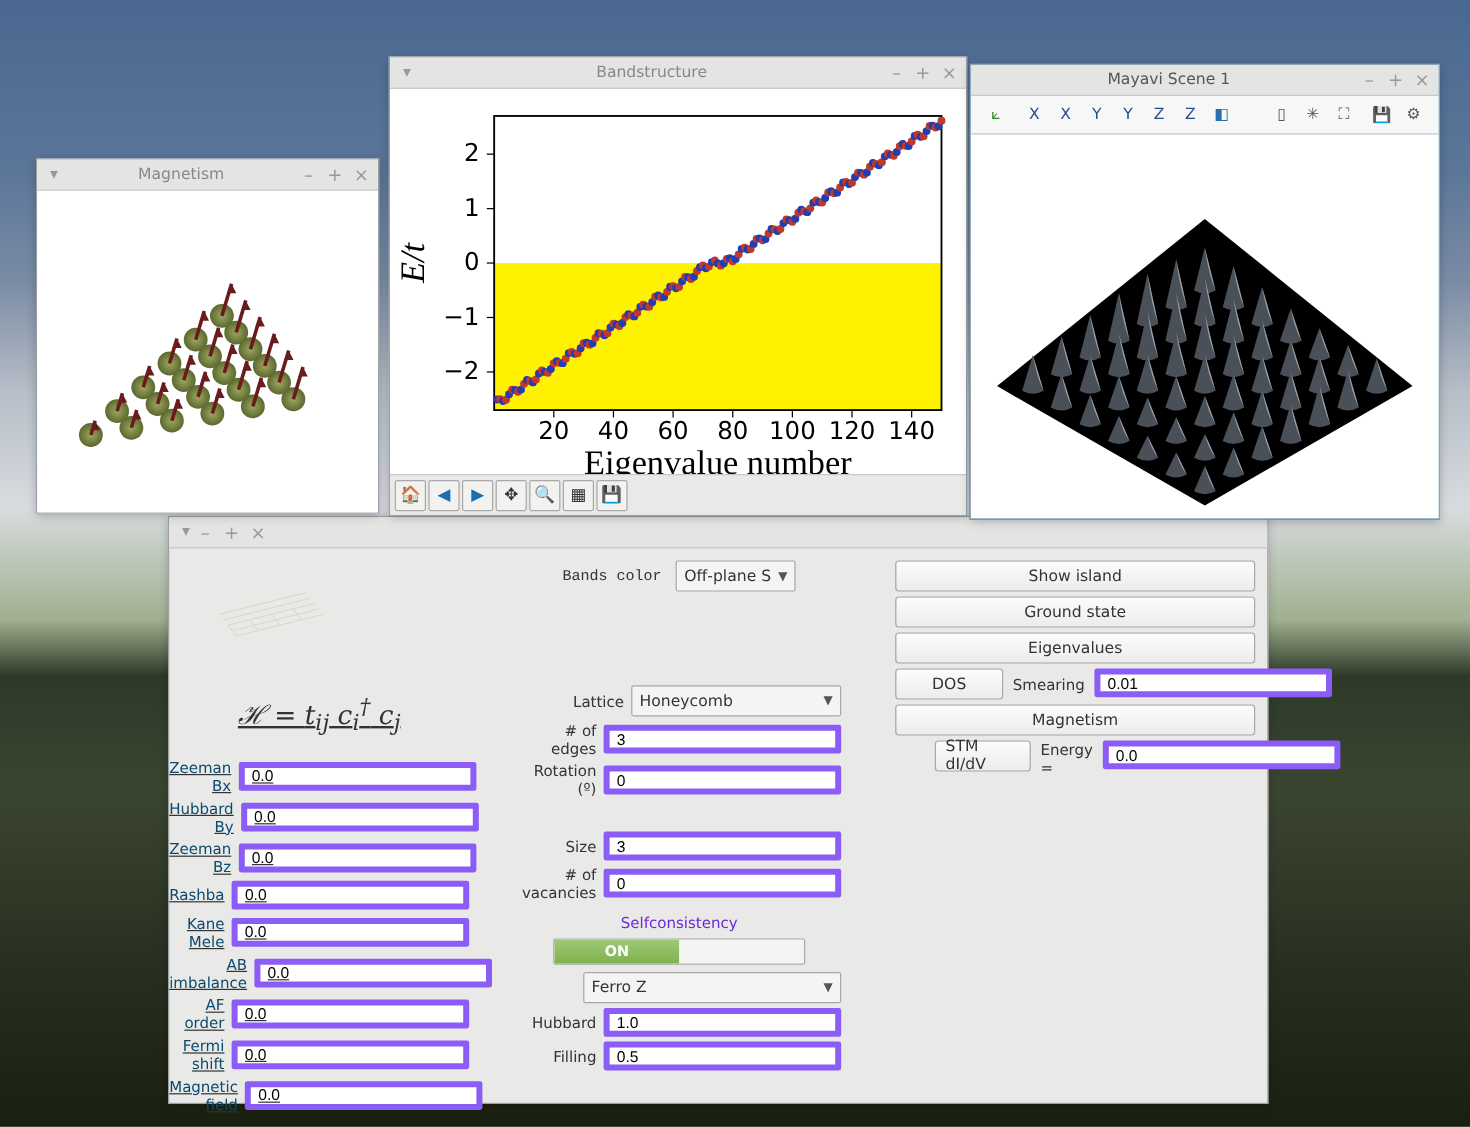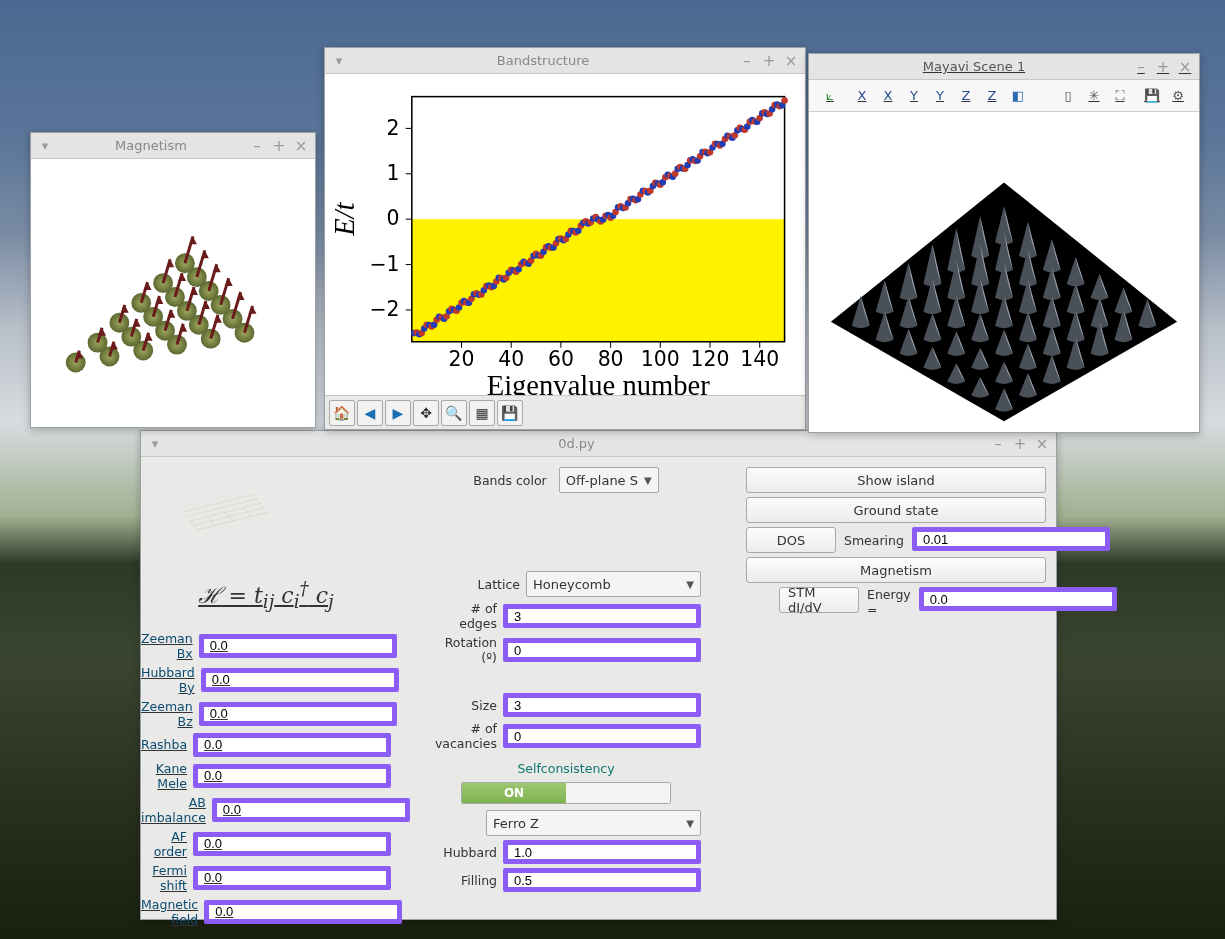--- a/index.html
+++ b/index.html
@@ -76,33 +76,32 @@
   .select .caret { color:#555; font-size:10px;}
   .btn {
     height:26px; border:1px solid #a8a8a8; background:linear-gradient(#fcfcfb,#ececea); border-radius:3px; font-size:13px; color:#333; display:flex; align-items:center; justify-content:center; padding:0 8px; margin-bottom:4px;
   }
   .toggle { width:210px; height:22px; border:1px solid #a8a8a8; border-radius:2px; display:flex; overflow:hidden;}
   .toggle .on { flex:1; background:linear-gradient(#9fc874, #7eb24e); color:#fff; display:flex; align-items:center; justify-content:center; font-size:12px; font-weight:bold;}
   .toggle .off { flex:1; background:#f4f4f2;}
   .mini-lattice { width:90px; height:70px; margin:10px auto 20px 40px; opacity:0.5; }
   .equation { font-family:"DejaVu Serif", serif; font-style:italic; font-size:22px; color:#333; text-align:center; margin:8px 0 18px;}
 
-  .sep-label { text-align:center; font-size:12.5px; color:#0f766e; margin:10px 0 6px;}
+  .sep-label { text-align:center; font-size:12.5px; color:#6d28d9; margin:10px 0 6px;}
   .btnrow { display:flex; gap:4px; margin-bottom:4px;}
   .btnrow .btn { flex:1; margin-bottom:0;}
   .btnrow .input { flex:1;}
   .rlabel { display:flex; align-items:center; font-size:12.5px; padding:0 4px;}
 </style>
 </head>
 <body>
 
 <div class="win" style="left:140px; top:430px; width:917px; height:490px;">
   <div class="titlebar">
     <span class="chev">▾</span>
-    <span class="title">0d.py</span>
     <span class="controls">
       <span>–</span>
       <span>+</span>
       <span>×</span>
     </span>
   </div>
   <div class="main-body">
 
     <div class="col-left">
       <svg class="mini-lattice" viewBox="0 0 100 70">
@@ -147,21 +146,21 @@
           <input class="input" value="0.0" style="">
         </div>
       <div class="row">
           <label>Magnetic field</label>
           <input class="input" value="0.0" style="">
         </div>
     </div>
 
     <div class="col-mid">
       <div class="row row-mid" style="justify-content:center; margin-bottom:18px;">
-        <label style="width:auto;">Bands color</label>
+        <label style="width:auto;font-family:Liberation Mono, monospace;">Bands color</label>
         <div class="select" style="flex:0 0 100px; margin-left:6px;">
             <span>Off-plane S</span>
             <span class="caret">▼</span>
           </div>
       </div>
       <div style="height:60px;"></div>
       <div class="row row-mid">
           <label>Lattice</label>
           <div class="select">
             <span>Honeycomb</span>
@@ -204,20 +203,21 @@
         </div>
       <div class="row row-mid">
           <label>Filling</label>
           <input class="input" value="0.5" style="">
         </div>
     </div>
 
     <div class="col-right">
       <div class="btn">Show island</div>
       <div class="btn">Ground state</div>
+      <div class="btn">Eigenvalues</div>
       <div class="btnrow">
         <div class="btn" style="flex:0 0 90px;">DOS</div>
         <div class="rlabel">Smearing</div>
         <input class="input" style="flex: 0 0 90px;" value="0.01">
       </div>
       <div class="btn">Magnetism</div>
       <div class="btnrow">
         <div class="btn" style="flex:0 0 80px;margin-left:33px;">STM dI/dV</div>
         <div class="rlabel">Energy =</div>
         <input class="input" value="0.0" style="">
@@ -512,21 +512,21 @@
     <div class="iconbtn">🏠</div>
     <div class="iconbtn" style="color:#1a6fb0;">◀</div>
     <div class="iconbtn" style="color:#1a6fb0;">▶</div>
     <div class="iconbtn">✥</div>
     <div class="iconbtn">🔍</div>
     <div class="iconbtn">▦</div>
     <div class="iconbtn">💾</div>
   </div>
 </div>
 
-<div class="win" style="left:808px; top:53px; width:392px; height:380px; background:#0369a1;text-decoration:underline;">
+<div class="win" style="left:808px; top:53px; width:392px; height:380px; background:#0369a1;">
   <div class="titlebar" style="color:#555;">
     <span class="title">Mayavi Scene 1</span>
     <span class="controls">
       <span>–</span>
       <span>+</span>
       <span>×</span>
     </span>
   </div>
   <div class="mayavi-toolbar">
     <div class="mbtn" style="color:#2d8a2d;">⟀</div>

